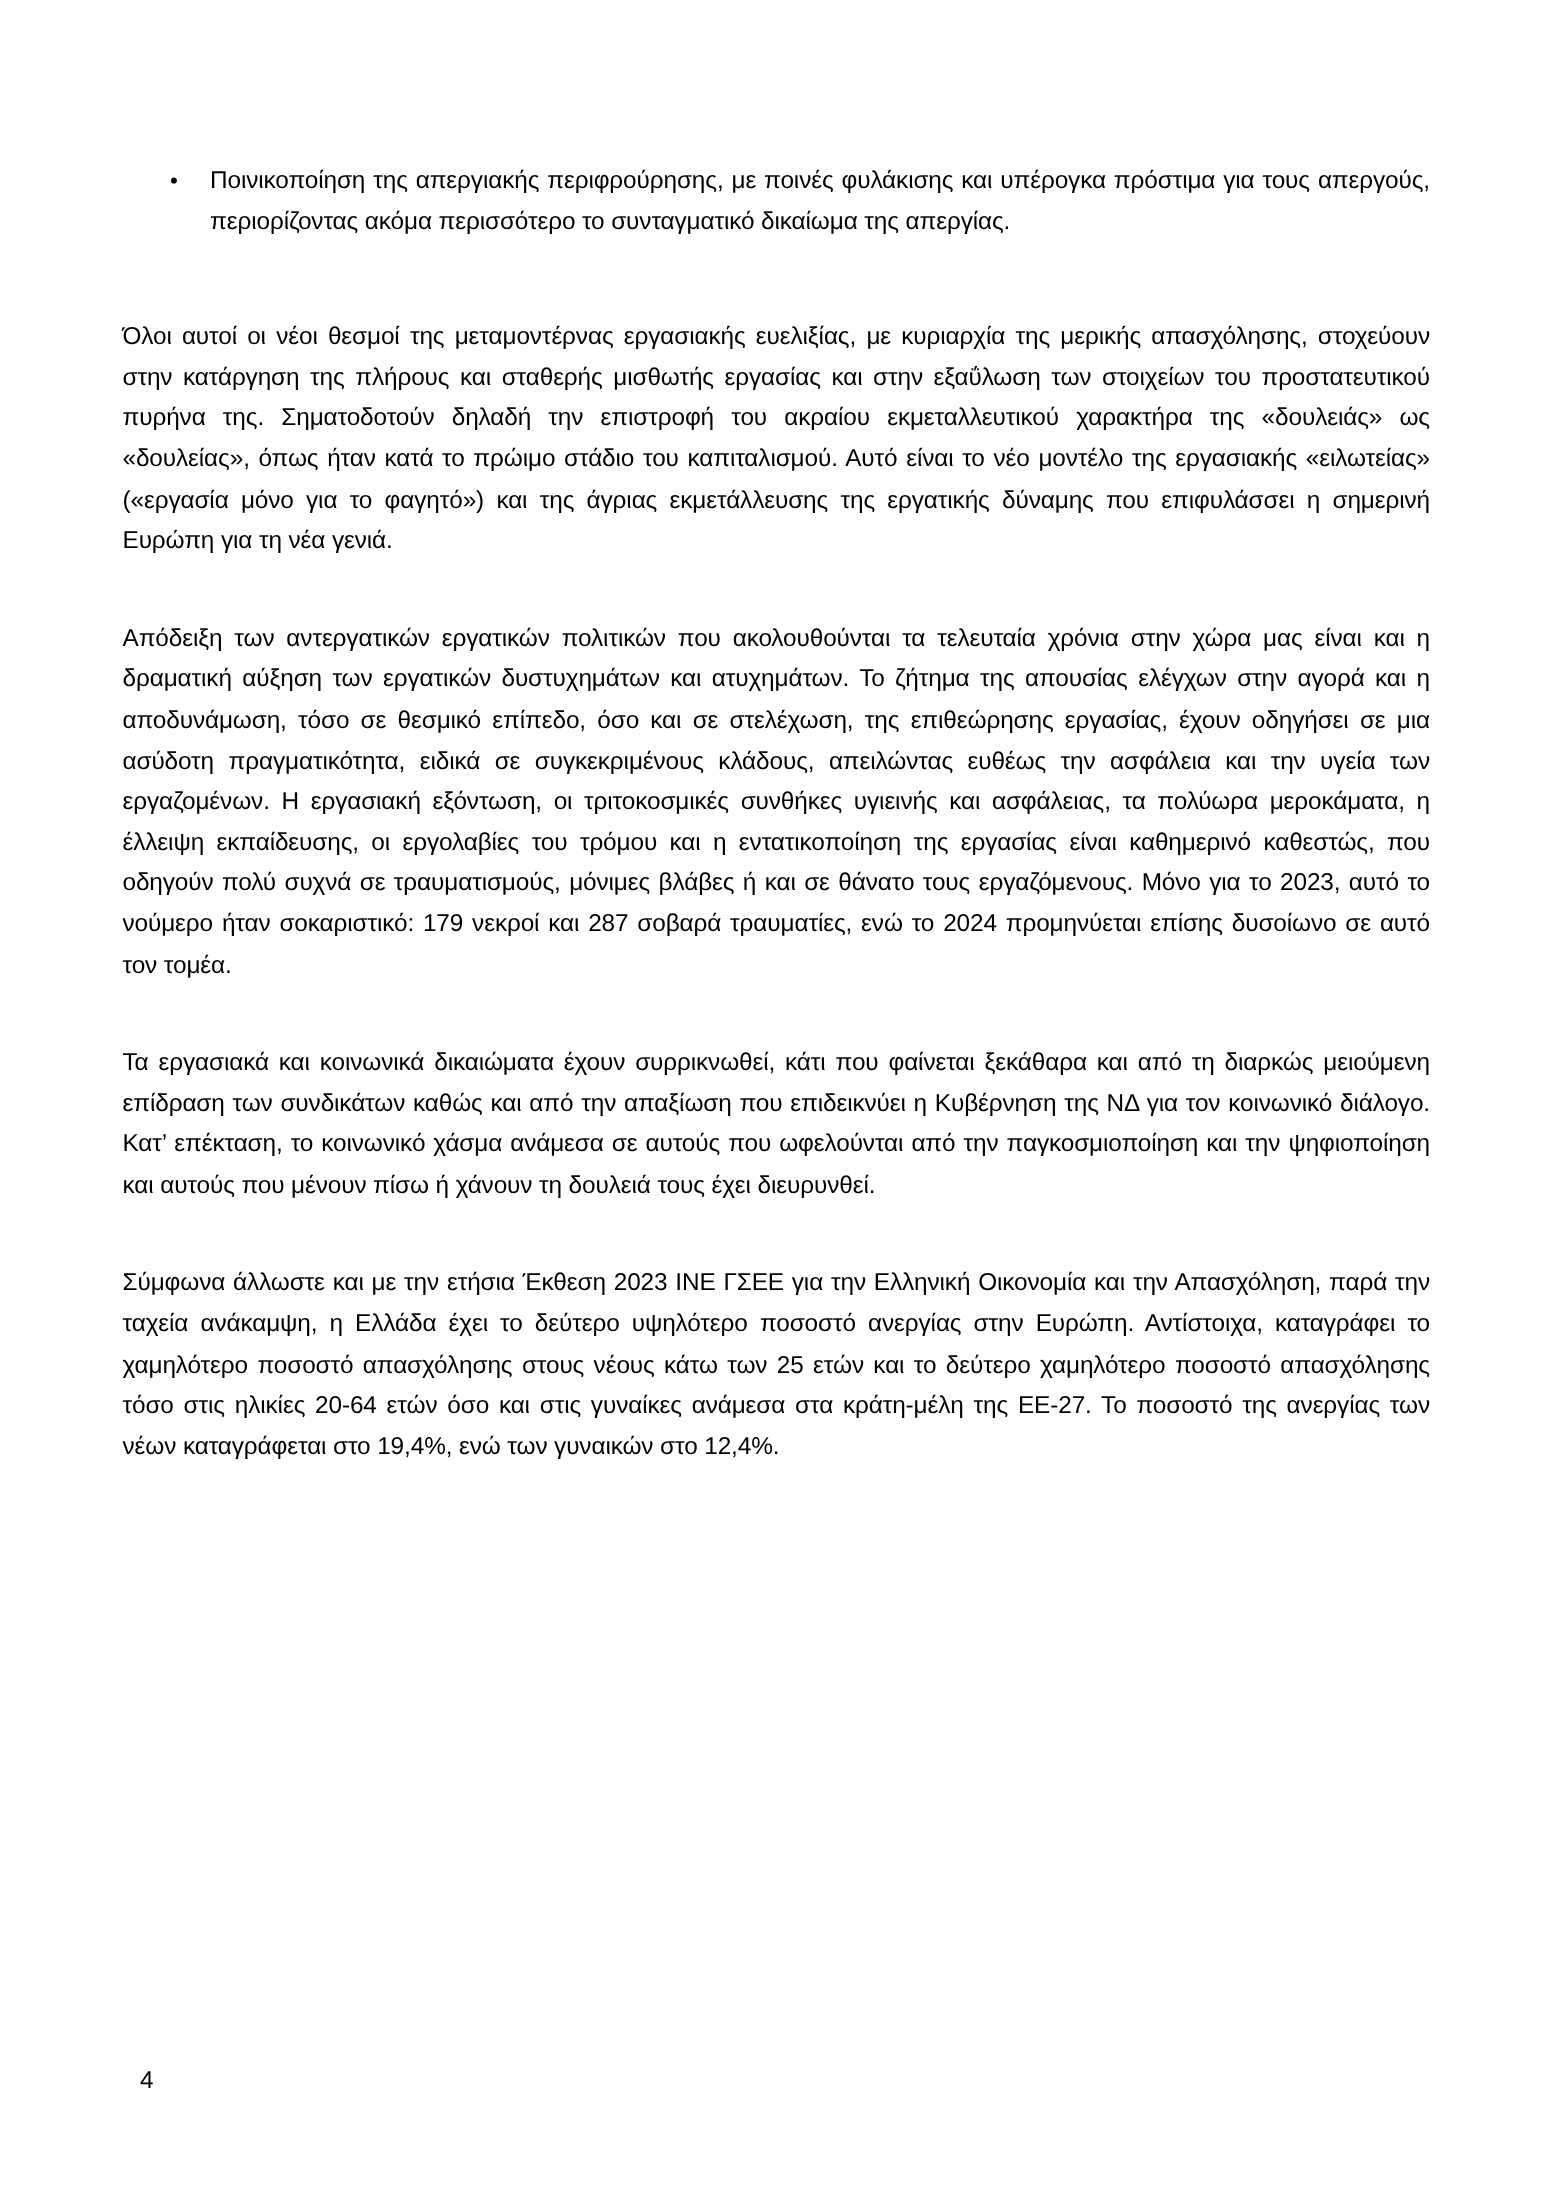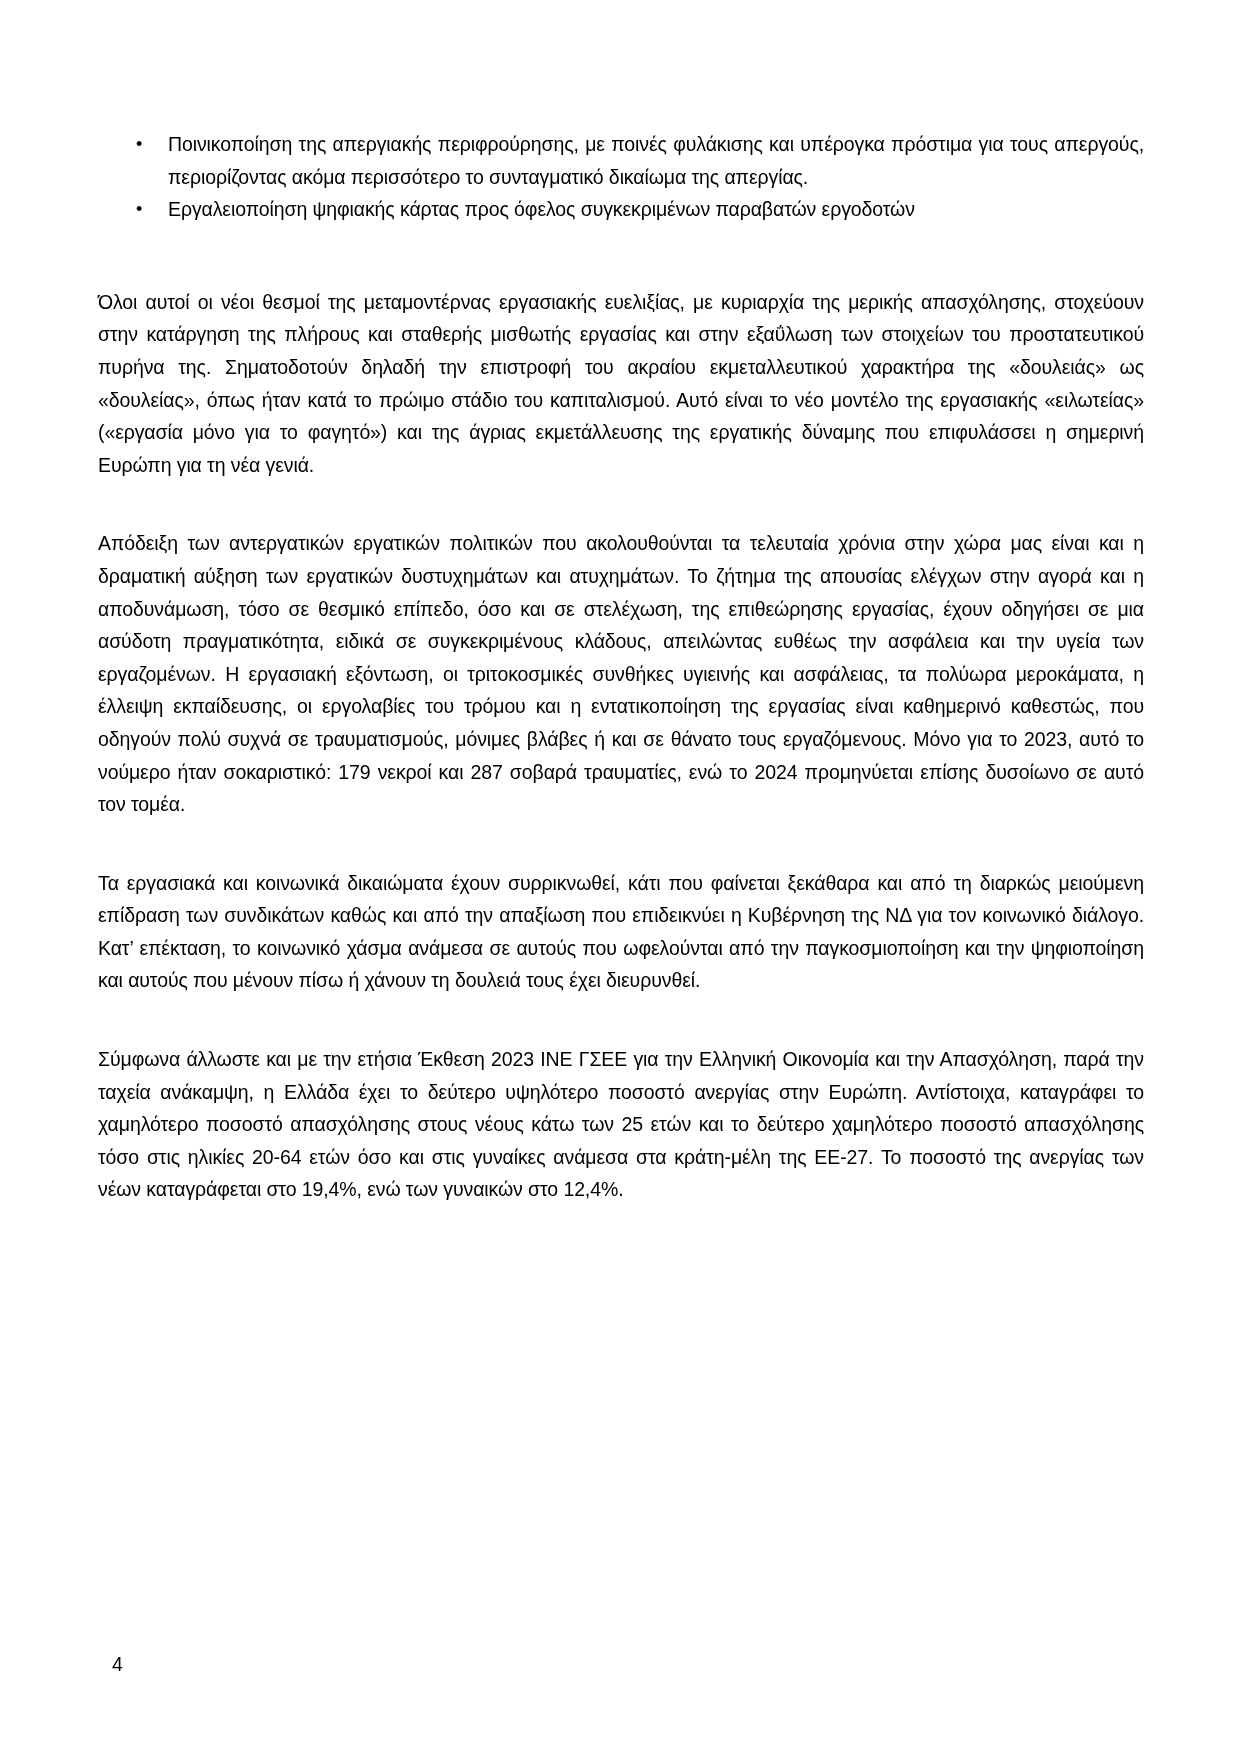--- a/index.html
+++ b/index.html
@@ -57,21 +57,20 @@
   }
 </style>
 </head>
 <body>
 
 <div class="page">
   <div class="content">
 
     <ul class="bullet-list">
       <li>Ποινικοποίηση της απεργιακής περιφρούρησης,  με ποινές φυλάκισης και υπέρογκα πρόστιμα για τους απεργούς, περιορίζοντας ακόμα περισσότερο το συνταγματικό δικαίωμα της απεργίας.</li>
-      <li>Εργαλειοποίηση ψηφιακής κάρτας προς όφελος συγκεκριμένων παραβατών εργοδοτών</li>
     </ul>
 
     <p>Όλοι αυτοί οι νέοι θεσμοί της μεταμοντέρνας εργασιακής ευελιξίας, με κυριαρχία της μερικής απασχόλησης, στοχεύουν στην κατάργηση της πλήρους και σταθερής μισθωτής εργασίας και στην εξαΰλωση των στοιχείων του προστατευτικού πυρήνα της.  Σηματοδοτούν δηλαδή την επιστροφή του ακραίου εκμεταλλευτικού χαρακτήρα της «δουλειάς» ως «δουλείας», όπως ήταν κατά το πρώιμο στάδιο του καπιταλισμού. Αυτό είναι το νέο μοντέλο της εργασιακής «ειλωτείας» («εργασία μόνο για το φαγητό») και της άγριας εκμετάλλευσης της εργατικής δύναμης που επιφυλάσσει η σημερινή Ευρώπη για τη νέα γενιά.</p>
 
     <p>Απόδειξη των αντεργατικών εργατικών πολιτικών που ακολουθούνται τα τελευταία χρόνια στην χώρα μας είναι και η δραματική αύξηση των εργατικών δυστυχημάτων και ατυχημάτων. Το ζήτημα της απουσίας ελέγχων στην αγορά και η αποδυνάμωση, τόσο σε θεσμικό επίπεδο, όσο και σε στελέχωση, της επιθεώρησης εργασίας, έχουν οδηγήσει σε μια ασύδοτη πραγματικότητα, ειδικά σε συγκεκριμένους κλάδους, απειλώντας ευθέως την ασφάλεια και την υγεία των εργαζομένων. Η εργασιακή εξόντωση, οι τριτοκοσμικές συνθήκες υγιεινής και ασφάλειας, τα πολύωρα μεροκάματα, η έλλειψη εκπαίδευσης, οι εργολαβίες του τρόμου και η εντατικοποίηση της εργασίας είναι καθημερινό καθεστώς, που οδηγούν πολύ συχνά σε τραυματισμούς, μόνιμες βλάβες ή και σε θάνατο τους εργαζόμενους. Μόνο για το 2023, αυτό το νούμερο ήταν σοκαριστικό: 179 νεκροί και 287 σοβαρά τραυματίες, ενώ το 2024 προμηνύεται επίσης δυσοίωνο σε αυτό τον τομέα.</p>
 
     <p>Τα εργασιακά και κοινωνικά δικαιώματα έχουν συρρικνωθεί, κάτι που φαίνεται ξεκάθαρα και από τη διαρκώς μειούμενη επίδραση των συνδικάτων καθώς και από την απαξίωση που επιδεικνύει η Κυβέρνηση της ΝΔ για τον κοινωνικό διάλογο. Κατ’ επέκταση, το κοινωνικό χάσμα ανάμεσα σε αυτούς που ωφελούνται από την παγκοσμιοποίηση και την ψηφιοποίηση και αυτούς που μένουν πίσω ή χάνουν τη δουλειά τους έχει διευρυνθεί.</p>
 
     <p>Σύμφωνα άλλωστε και με την ετήσια Έκθεση 2023 ΙΝΕ ΓΣΕΕ για την Ελληνική Οικονομία και την Απασχόληση, παρά την ταχεία ανάκαμψη, η Ελλάδα έχει το δεύτερο υψηλότερο ποσοστό ανεργίας στην Ευρώπη. Αντίστοιχα, καταγράφει το χαμηλότερο ποσοστό απασχόλησης στους νέους κάτω των 25 ετών και το δεύτερο χαμηλότερο ποσοστό απασχόλησης τόσο στις ηλικίες 20-64 ετών όσο και στις γυναίκες ανάμεσα στα κράτη-μέλη της ΕΕ-27. Το ποσοστό της ανεργίας των νέων καταγράφεται στο 19,4%, ενώ των γυναικών στο 12,4%.</p>
 

